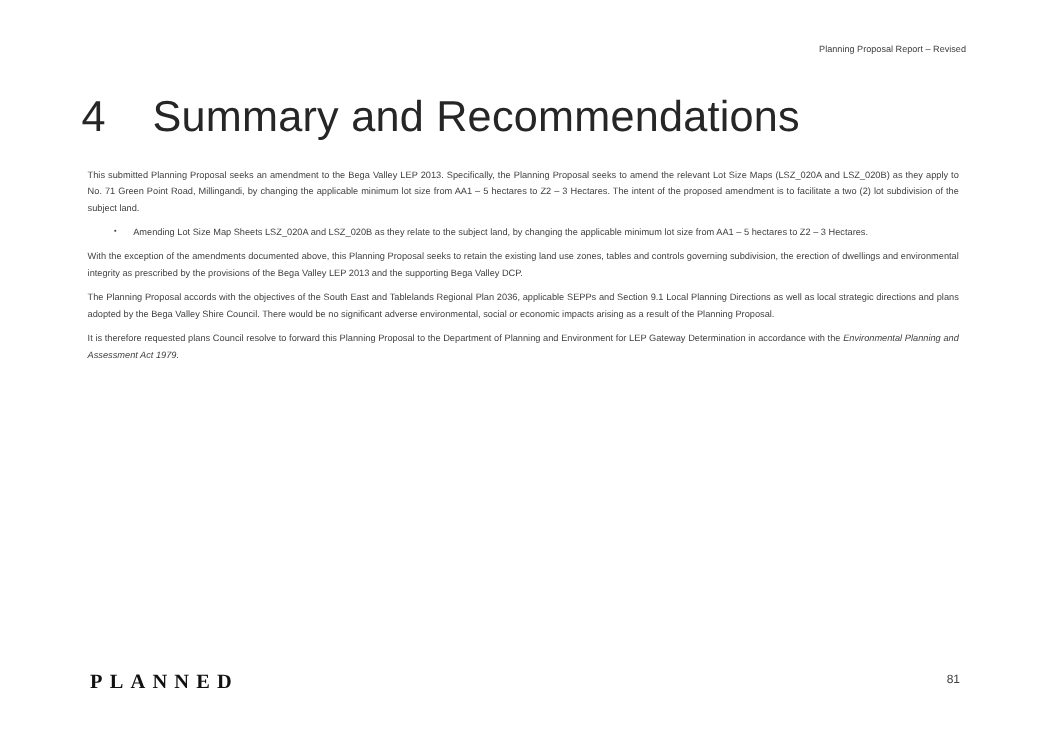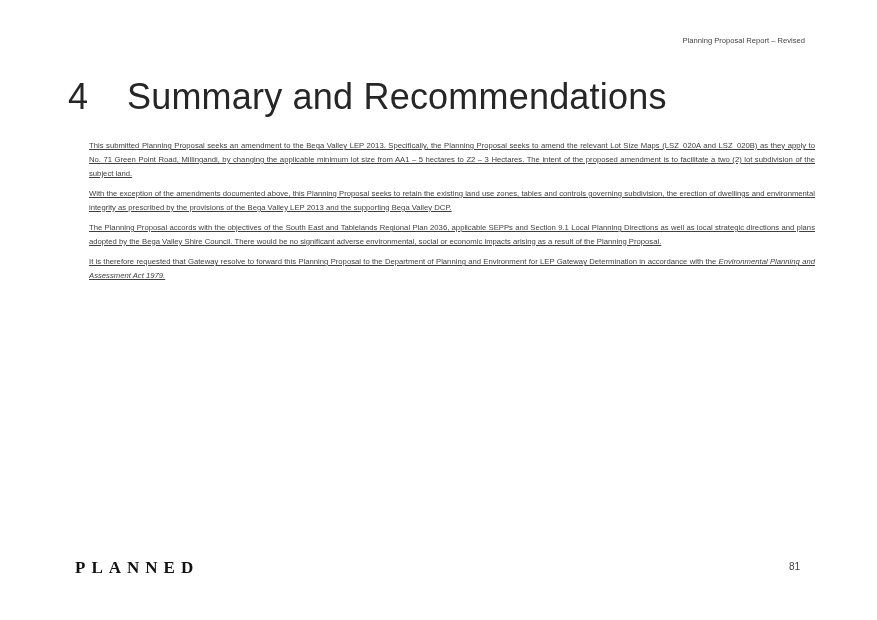--- a/index.html
+++ b/index.html
@@ -36,23 +36,22 @@
     color: #262626;
     white-space: nowrap;
   }
   .section-number {
     display: inline-block;
     width: 59px;
   }
   .content {
     position: absolute;
     top: 139px;
-    left: 89px;
+    left: 73px;
     width: 726px;
-    text-decoration: underline;
   }
   .para {
     font-size: 7.7px;
     line-height: 13.8px;
     text-align: justify;
     margin: 0 0 6.5px 0;
     color: #3f3f3f;
   }
   .bullet-item {
     display: flex;
@@ -104,26 +103,30 @@
 
   <div class="section-heading">
     <span class="section-number">4</span><span>Summary and Recommendations</span>
   </div>
 
   <div class="content">
 
     <p class="para">This submitted Planning Proposal seeks an amendment to the Bega Valley LEP 2013. Specifically, the Planning Proposal seeks to amend the relevant Lot Size Maps (LSZ_020A and LSZ_020B) as they apply to No. 71 Green Point Road, Millingandi, by changing the applicable minimum lot size from AA1 – 5 hectares to Z2 – 3 Hectares. The intent of the proposed amendment is to facilitate a two (2) lot subdivision of the subject land.</p>
 
 
+    <div class="bullet-item">
+      <span class="bullet-marker">▪</span>
+      <span class="bullet-text">Amending Lot Size Map Sheets LSZ_020A and LSZ_020B as they relate to the subject land, by changing the applicable minimum lot size from AA1 – 5 hectares to Z2 – 3 Hectares.</span>
+    </div>
 
     <p class="para">With the exception of the amendments documented above, this Planning Proposal seeks to retain the existing land use zones, tables and controls governing subdivision, the erection of dwellings and environmental integrity as prescribed by the provisions of the Bega Valley LEP 2013 and the supporting Bega Valley DCP.</p>
 
     <p class="para">The Planning Proposal accords with the objectives of the South East and Tablelands Regional Plan 2036, applicable SEPPs and Section 9.1 Local Planning Directions as well as local strategic directions and plans adopted by the Bega Valley Shire Council. There would be no significant adverse environmental, social or economic impacts arising as a result of the Planning Proposal.</p>
 
-    <p class="para"><span>It is therefore requested that Gateway resolve to forward this Planning Proposal to the Department of Planning and Environment for LEP Gateway Determination in accordance with the </span><span class="italic">Environmental Planning and Assessment Act 1979.</span></p>
+    <p class="para"><span>It is therefore requested plans Council resolve to forward this Planning Proposal to the Department of Planning and Environment for LEP Gateway Determination in accordance with the </span><span class="italic">Environmental Planning and Assessment Act 1979.</span></p>
 
   </div>
 
   <div class="footer-logo">PLANNED</div>
 
   <div class="page-number">81</div>
 
 </div>
 
 </body></html>

